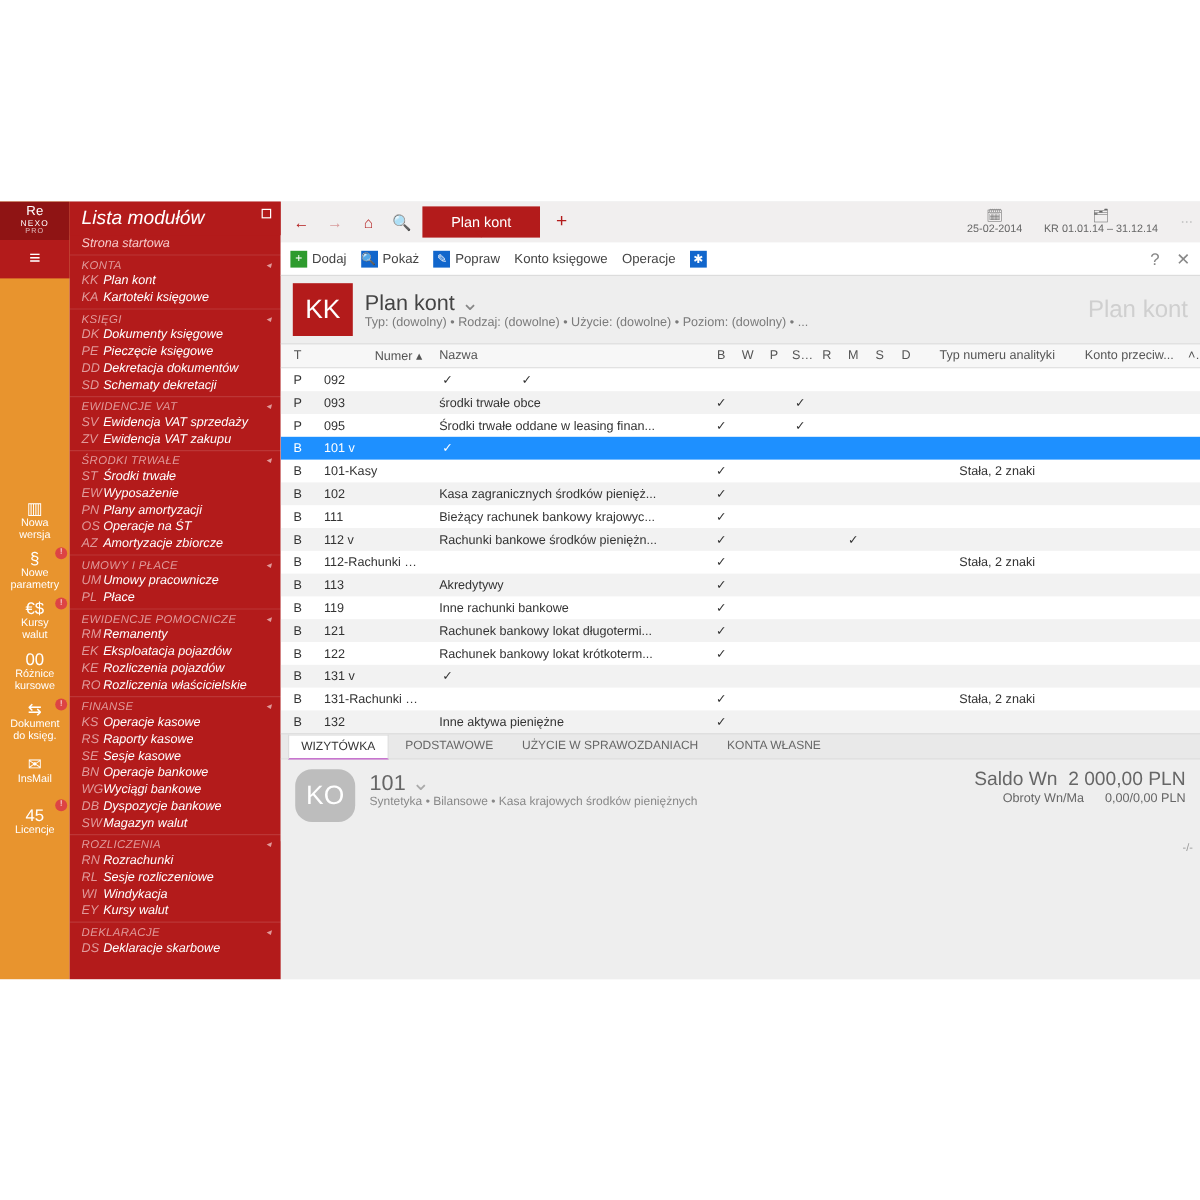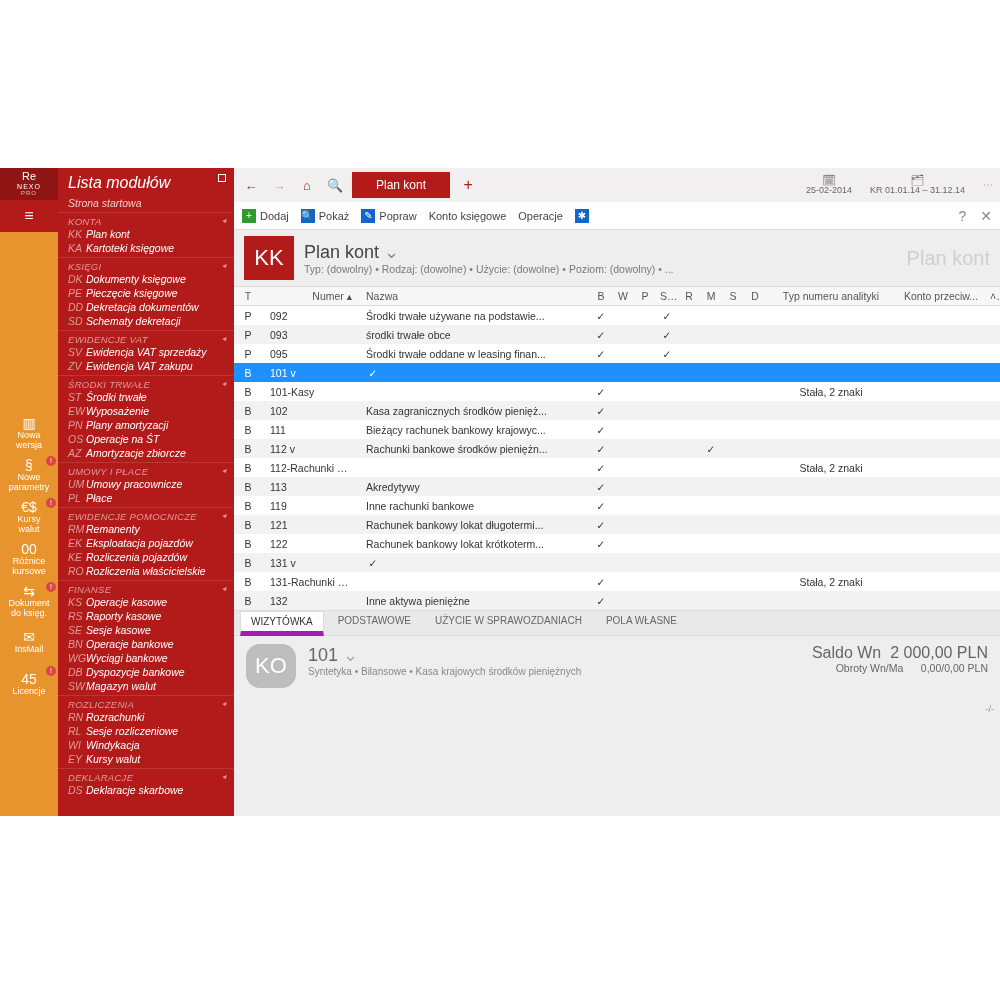--- a/index.html
+++ b/index.html
@@ -73,21 +73,21 @@
   .c-f{width:22px;text-align:center;}
   .c-typ{width:130px;text-align:center;}
   .c-kp{width:90px;text-align:center;}
   .c-end{width:14px;}
   .rows{background:#fff;font-size:10.5px;color:#333;overflow:hidden;}
   .row{display:flex;height:19px;align-items:center;}
   .row.alt{background:var(--row-alt);}
   .row.sel{background:var(--row-sel);color:#fff;}
   .tabs2{display:flex;gap:4px;background:#e9e9e9;border-top:1px solid var(--grey-line);border-bottom:1px solid var(--grey-line);font-size:10px;color:#666;padding:0 6px;}
   .tabs2 .t2{padding:4px 10px;cursor:pointer;}
-  .tabs2 .t2.act{background:#fff;border:1px solid var(--grey-line);border-bottom:5px solid #a21caf;margin-bottom:-1px;color:#333;}
+  .tabs2 .t2.act{background:#fff;border:1px solid var(--grey-line);border-bottom:1px solid #a21caf;margin-bottom:-1px;color:#333;}
   .detail{display:flex;padding:8px 12px 16px;gap:12px;background:var(--grey-body);}
   .detail .dbadge{width:50px;height:44px;background:#bdbdbd;color:#fff;font-size:22px;display:flex;align-items:center;justify-content:center;border-radius:14px;}
   .detail .dmain{flex:1;}
   .detail .dtitle{font-size:18px;color:#666;}
   .detail .dtitle::after{content:" ⌄";color:#aaa;}
   .detail .dsub{font-size:10px;color:#888;}
   .detail .dright{text-align:right;color:#666;}
   .detail .dright .big{font-size:16px;}
   .detail .dright .sm{font-size:10.5px;}
   .foot{font-size:9px;color:#999;text-align:right;padding:0 6px 2px;}
@@ -267,21 +267,20 @@
       <div class="c-f">S</div>
       <div class="c-f">D</div>
       <div class="c-typ">Typ numeru analityki</div>
       <div class="c-kp">Konto przeciw...</div>
       <div class="c-end">˄</div>
     </div>
     <div class="rows" id="rows">
           <div class="row">
             <div class="c-t">P</div>
             <div class="c-num" style="text-align:left;padding-left:8px">092</div>
-            <div class="c-name">Środki trwałe używane na podstawie...</div>
             <div class="c-f">✓</div>
             <div class="c-f"></div>
             <div class="c-f"></div>
             <div class="c-f">✓</div>
             <div class="c-f"></div>
             <div class="c-f"></div>
             <div class="c-f"></div>
             <div class="c-f"></div>
             <div class="c-typ"></div>
             <div class="c-kp"></div>
@@ -524,21 +523,21 @@
             <div class="c-typ"></div>
             <div class="c-kp"></div>
             <div class="c-end"></div>
           </div>
         </div>
 
     <div class="tabs2" id="tabs2">
           <span class="t2 act">WIZYTÓWKA</span>
           <span class="t2">PODSTAWOWE</span>
           <span class="t2">UŻYCIE W SPRAWOZDANIACH</span>
-          <span class="t2">POLA WŁASNE</span>
+          <span class="t2">KONTA WŁASNE</span>
         </div>
 
     <div class="detail">
       <div class="dbadge">KO</div>
       <div class="dmain">
         <div class="dtitle">101</div>
         <div class="dsub">Syntetyka  •  Bilansowe  •  Kasa krajowych środków pieniężnych</div>
       </div>
       <div class="dright">
         <div class="big"><span>Saldo Wn</span>&nbsp;&nbsp;<span>2 000,00 PLN</span></div>

